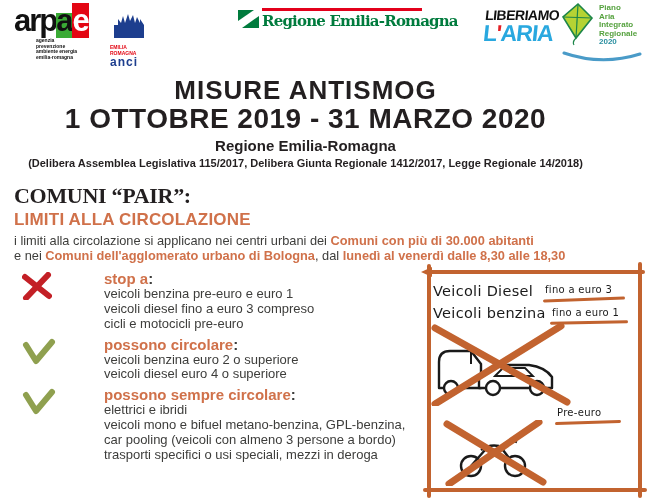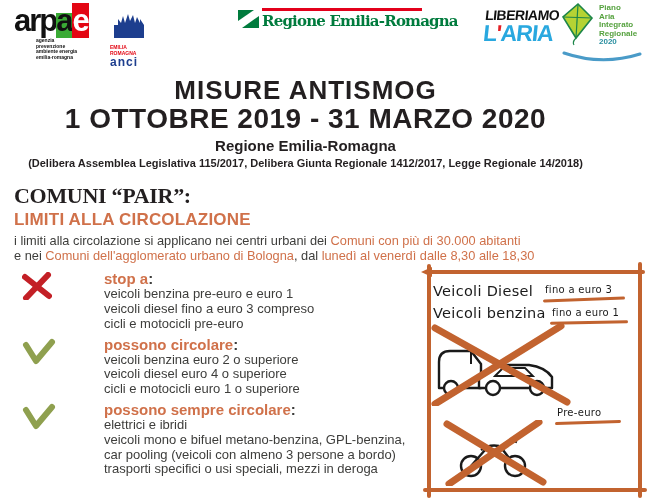--- a/index.html
+++ b/index.html
@@ -40,21 +40,21 @@
   .titleblock{position:absolute;left:0;top:76px;width:584px;text-align:center;color:var(--black);padding-left:27px;}
   .t1{font-size:26px;font-weight:700;letter-spacing:1px;line-height:28px;}
   .t2{font-size:28px;font-weight:700;letter-spacing:0.5px;line-height:30px;}
   .t3{font-size:15px;font-weight:700;margin-top:3px;}
   .t4{font-size:11px;font-weight:700;margin-top:3px;letter-spacing:0px;}
   
   .content{position:absolute;left:14px;top:184px;width:630px;}
   .h-black{font-size:22px;font-weight:700;color:var(--black);letter-spacing:-0.3px;line-height:24px;font-family:Liberation Serif, serif;}
   .h-orange{font-size:17px;font-weight:700;color:var(--accent);letter-spacing:0.2px;line-height:19px;margin-top:2px;}
   .intro{font-size:12.8px;color:var(--body);line-height:14.6px;margin-top:5px;width:620px;}
-  .intro b{color:var(--accent);font-weight:400;}
+  .intro b{color:var(--accent);font-weight:700;}
   .rules{margin-top:8px;width:410px;}
   .rule{display:flex;margin-bottom:5px;gap:48px;}
   .rule-icon{width:42px;flex:none;padding-left:8px;padding-top:1px;}
   .rule-label{font-size:15px;font-weight:700;color:var(--accent);line-height:16px;}
   .rule-label .colon{color:var(--body);}
   .rule-item{font-size:13px;color:var(--body);line-height:14.8px;}
   
   .sketchbox{position:absolute;left:419px;top:262px;width:231px;height:236px;}
   .frame{position:absolute;left:0;top:0;}
   .hand{font-family:"DejaVu Sans",sans-serif;color:#1a1a1a;}
@@ -170,21 +170,20 @@
       <div class="rule">
         <div class="rule-icon">
           <svg width="34" height="28" viewBox="0 0 34 28">
               <polyline points="4,7 14,23 30,4" stroke="#8fa04f" stroke-width="6" fill="none" stroke-linecap="round" stroke-linejoin="round"></polyline>
             </svg>
         </div>
         <div class="rule-body">
           <div class="rule-label"><span>possono circolare</span><span class="colon">:</span></div>
           <div class="rule-item">veicoli benzina euro 2 o superiore</div>
           <div class="rule-item">veicoli diesel euro 4 o superiore</div>
-          <div class="rule-item">cicli e motocicli euro 1 o superiore</div>
         </div>
       </div>
 
       <div class="rule">
         <div class="rule-icon">
           <svg width="34" height="28" viewBox="0 0 34 28">
               <polyline points="4,7 14,23 30,4" stroke="#8fa04f" stroke-width="6" fill="none" stroke-linecap="round" stroke-linejoin="round"></polyline>
             </svg>
         </div>
         <div class="rule-body">

